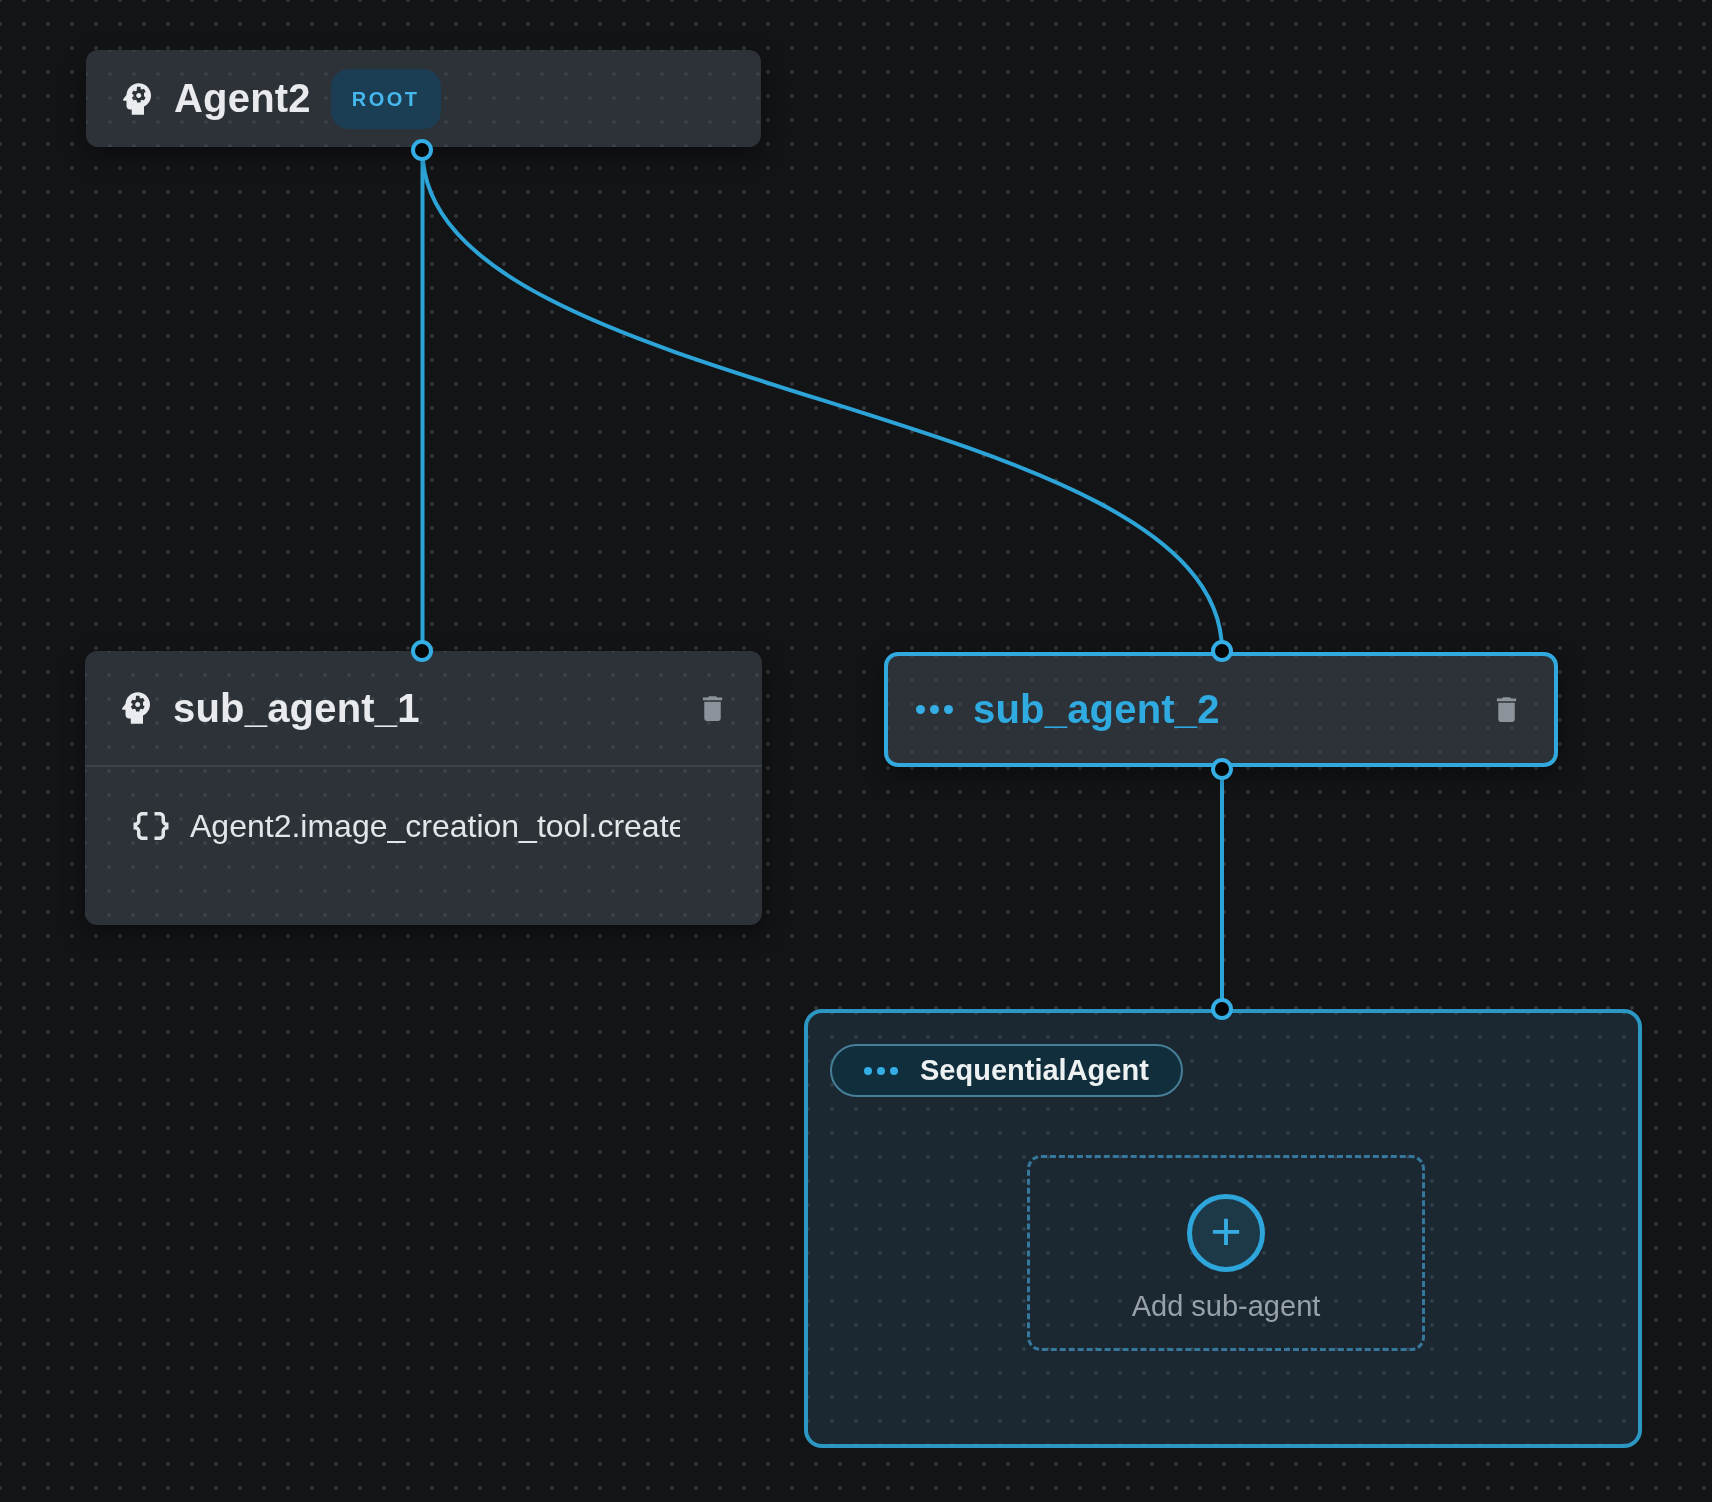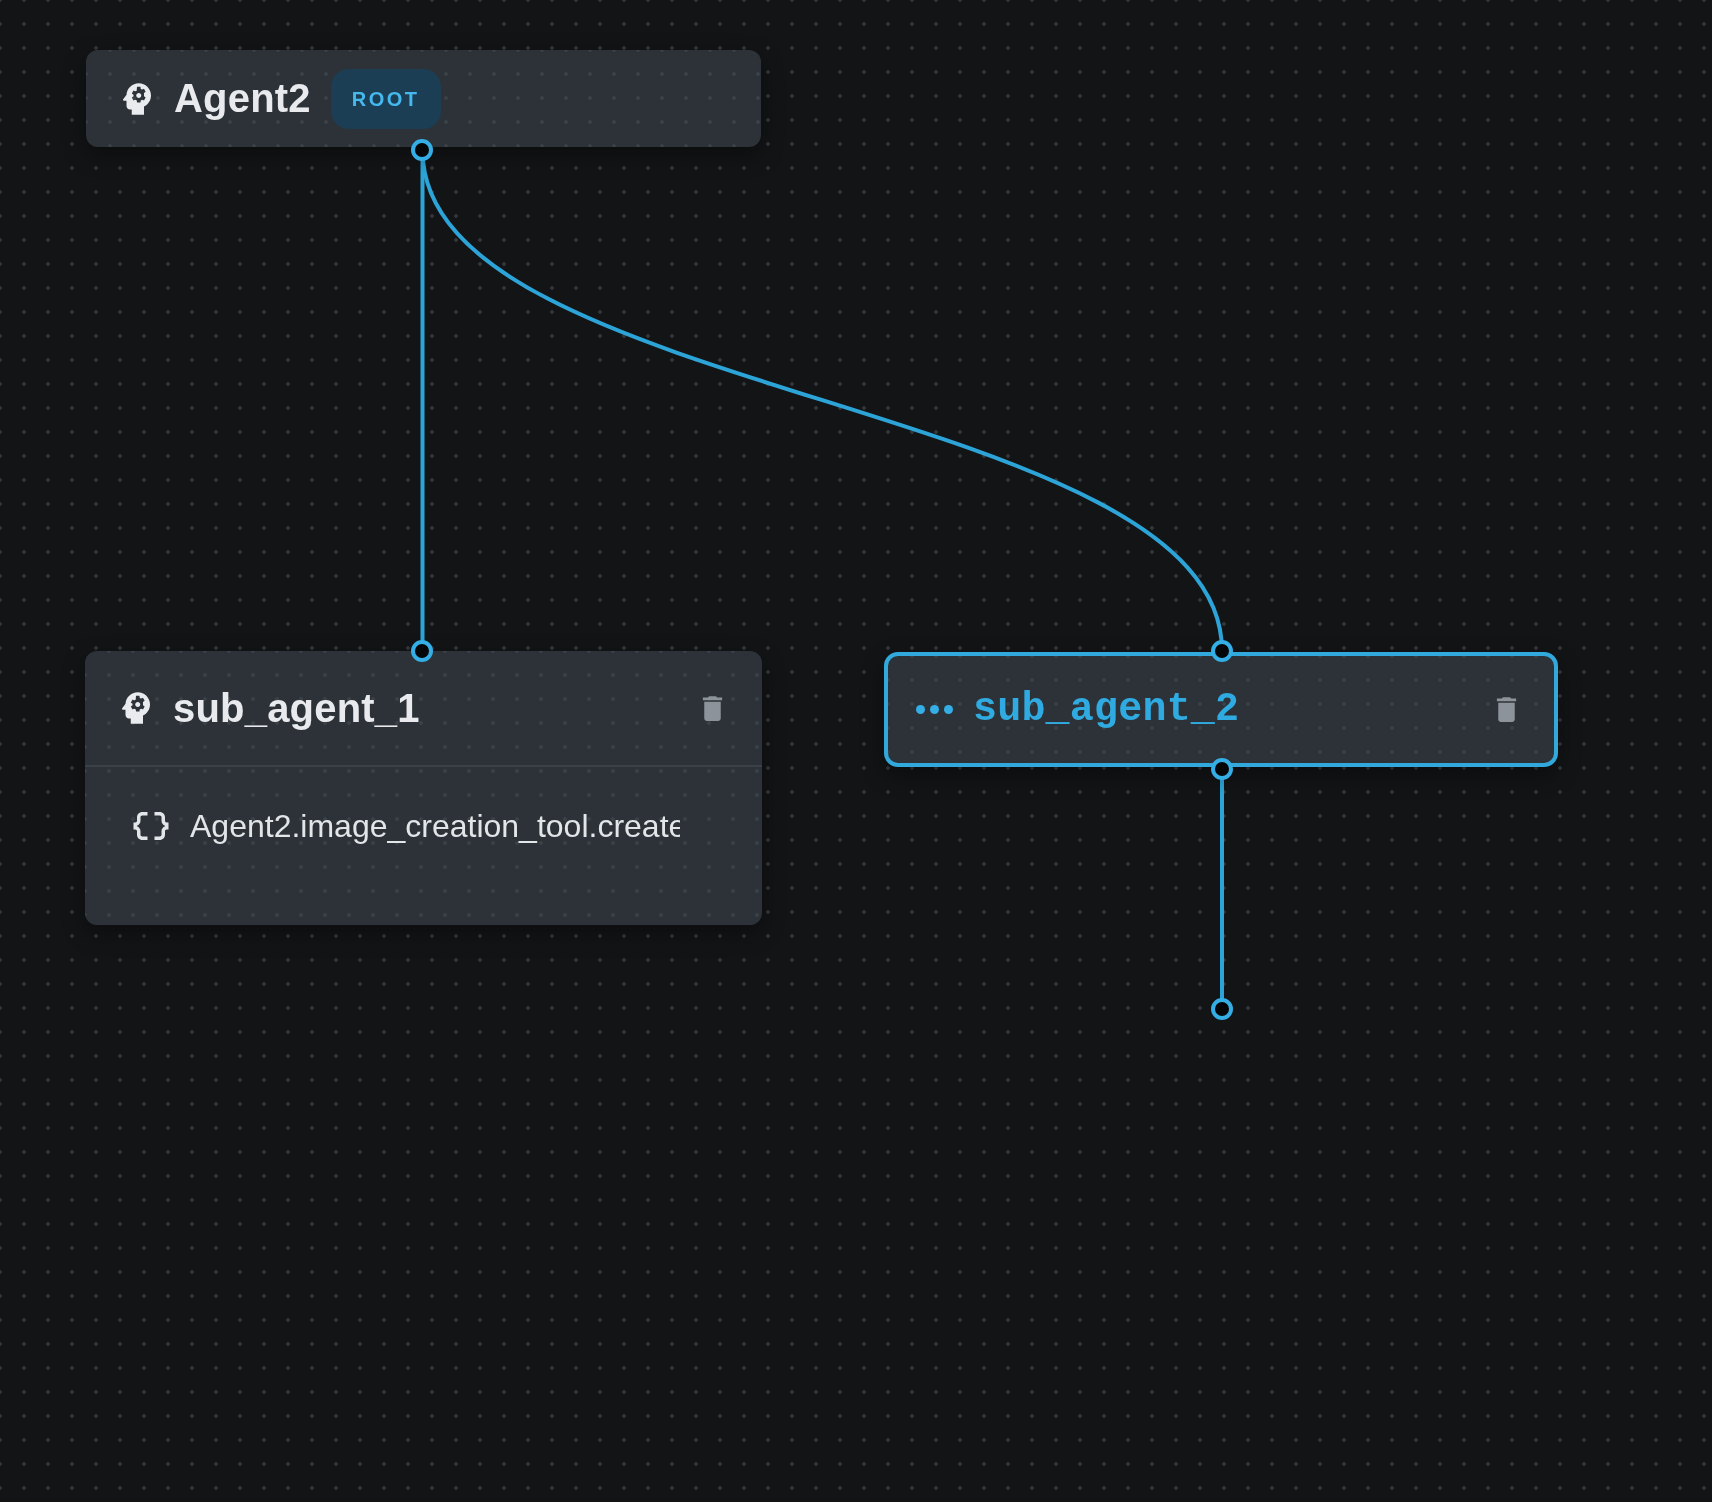--- a/index.html
+++ b/index.html
@@ -27,21 +27,21 @@
   }
   .node-agent2{left:86px;top:50px;width:675px;height:97px;display:flex;align-items:center;padding:0 30px;}
   .node-sub1{left:85px;top:651px;width:677px;height:274px;}
   .node-sub1 .hdr{height:114px;display:flex;align-items:center;padding:0 30px;box-sizing:border-box;}
   .node-sub1 .tools{height:120px;display:flex;align-items:center;padding:0 30px 0 45px;box-sizing:border-box;border-top:2px solid #3a4147;}
   .node-sub2{left:884px;top:652px;width:674px;height:115px;border:4px solid #31a9dd;display:flex;align-items:center;padding:0 28px;border-radius:14px;}
 
   .agent-icon{width:42px;height:42px;flex:0 0 auto;margin-right:16px;}
   .agent-icon svg{width:42px;height:42px;display:block;fill:#e9ebee;}
   .node-title{font-size:40px;font-weight:600;letter-spacing:.2px;white-space:nowrap;}
-  .node-title.cyan{color:#2fabe1;font-family:Liberation Mono, monospace;}
+  .node-title.cyan{color:#2fabe1;}
 
   .root-badge{
     margin-left:20px;background:#1c3e54;color:#45b9ee;
     font-size:20px;font-weight:700;letter-spacing:2.5px;
     padding:20px 21px;border-radius:18px;line-height:1;
   }
 
   .trash-btn{margin-left:auto;width:36px;height:36px;border:none;background:transparent;padding:0;cursor:pointer;}
   .trash-btn svg{width:33px;height:33px;display:block;fill:#8d939a;}
 
@@ -141,20 +141,36 @@
     <span class="node-title cyan">sub_agent_2</span>
     <button class="trash-btn">
       <span>
         <svg viewBox="0 0 24 24">
             <path d="M6 19c0 1.1.9 2 2 2h8c1.1 0 2-.9 2-2V7H6v12zM19 4h-3.5l-1-1h-5l-1 1H5v2h14V4z"></path>
           </svg>
       </span>
     </button>
   </div>
 
+  <div class="seq-container">
+    <div class="seq-pill">
+      <span class="more-icon small">
+          <i></i>
+          <i></i>
+          <i></i>
+        </span>
+      <span class="pill-label">SequentialAgent</span>
+    </div>
+    <div class="add-zone">
+      <div class="add-circle">
+        <span class="plus">+</span>
+      </div>
+      <span class="add-label">Add sub-agent</span>
+    </div>
+  </div>
 
   <div class="handle" style="left:411px;top:139px;"></div>
   <div class="handle" style="left:411px;top:640px;"></div>
   <div class="handle" style="left:1211px;top:640px;"></div>
   <div class="handle" style="left:1211px;top:758px;"></div>
   <div class="handle" style="left:1211px;top:998px;"></div>
 
 </div>
 
 </body></html>

